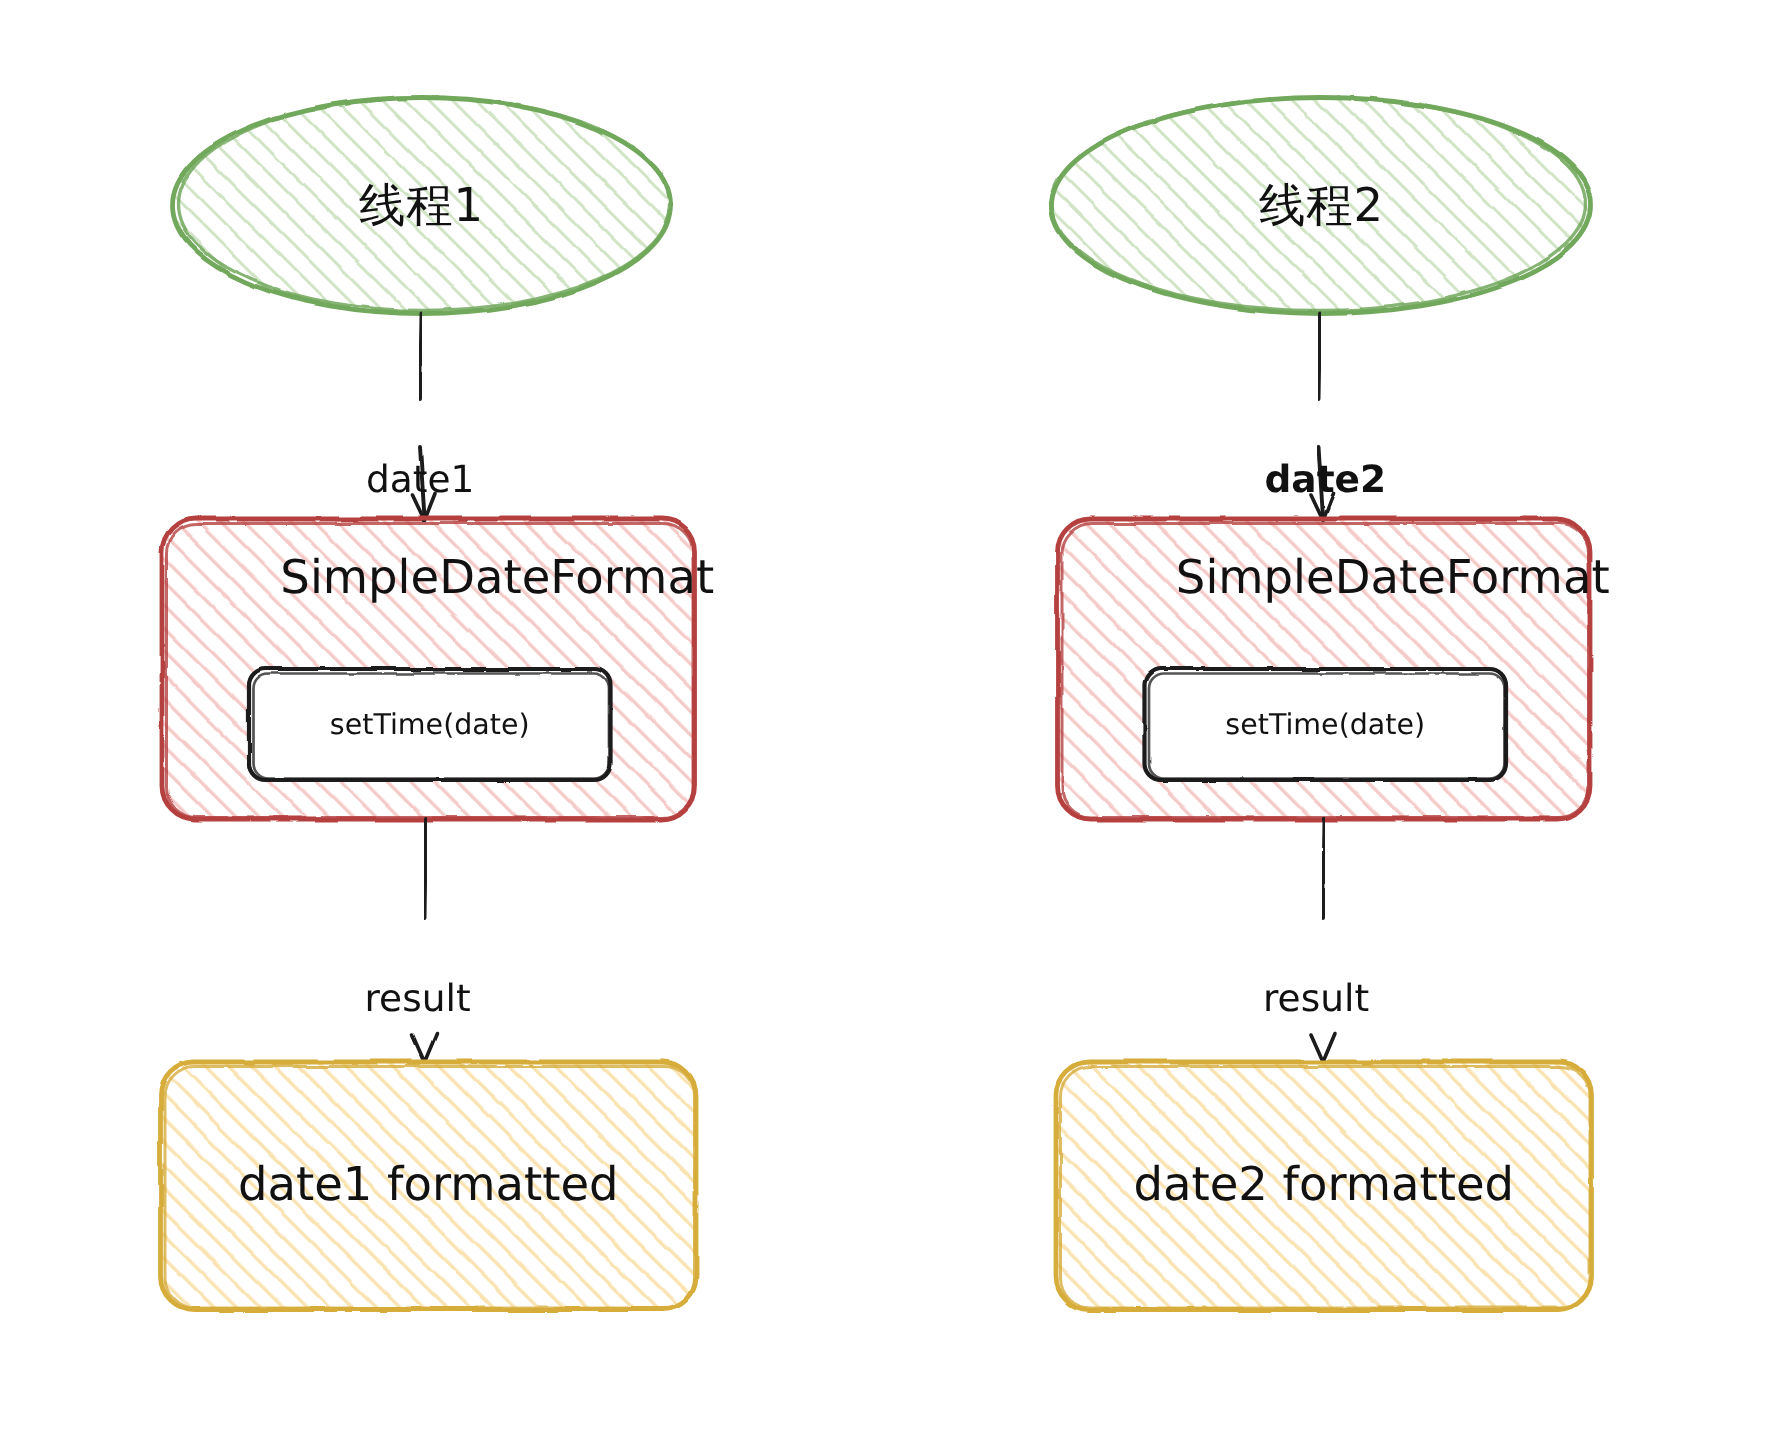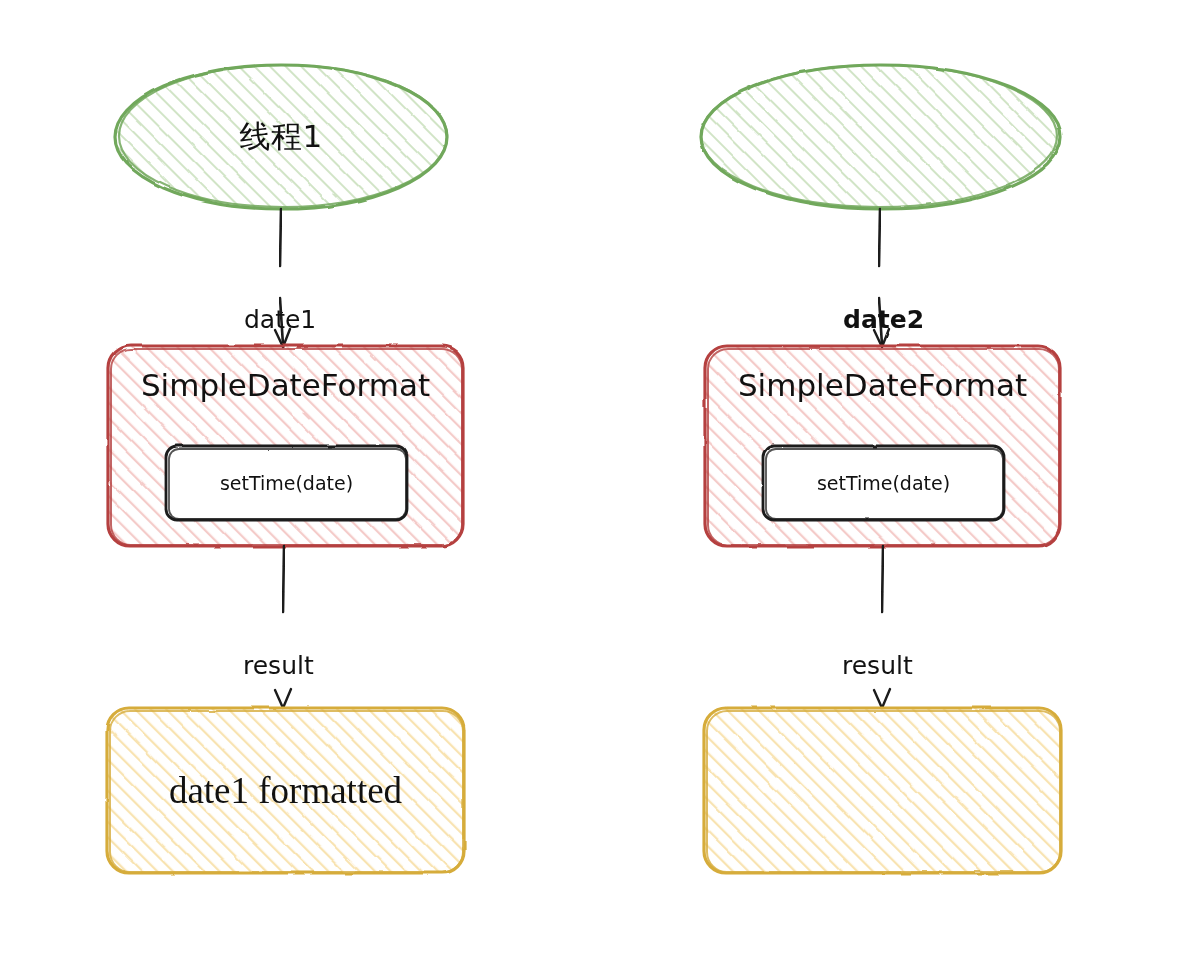--- a/index.html
+++ b/index.html
@@ -29,23 +29,23 @@
     position: absolute;
     display: flex;
     align-items: center;
     justify-content: center;
     color: #111111;
     font-family: "DejaVu Sans", sans-serif;
     pointer-events: none;
     white-space: nowrap;
   }
   .label-ellipse { font-size: 31px; letter-spacing: 0.5px; }
-  .label-proc    { font-size: 31px; }
+  .label-proc    { font-size: 31px; padding-left: 46px; }
   .label-inner   { font-size: 19px; }
-  .label-out     { font-size: 37px; font-family: Liberation Serif, serif; }
+  .label-out     { font-size: 31px; }
   .edge-label {
     position: absolute;
     color: #111111;
     font-size: 25px;
     font-family: "DejaVu Sans", sans-serif;
     white-space: nowrap;
     pointer-events: none;
     margin-top: 40px;
   }
 </style>
@@ -155,23 +155,25 @@
   <div class="edge-label" style="left:244px; top:265px;">date1</div>
 
   <div class="node-label label-proc" style="left:108px; top:362px; width:355px; height:46px;">SimpleDateFormat</div>
 
   <div class="node-label label-inner" style="left:166px; top:447px; width:241px; height:72px;">setTime(date)</div>
 
   <div class="edge-label" style="left:243px; top:611px;">result</div>
 
   <div class="node-label label-out" style="left:107px; top:760px; width:357px; height:60px;">date1 formatted</div>
 
+  <div class="node-label label-ellipse" style="left:701px; top:105px; width:360px; height:64px;">线程2</div>
 
   <div class="edge-label" style="left:843px; top:265px;font-weight:bold;">date2</div>
 
   <div class="node-label label-proc" style="left:705px; top:362px; width:355px; height:46px;">SimpleDateFormat</div>
 
   <div class="node-label label-inner" style="left:763px; top:447px; width:241px; height:72px;">setTime(date)</div>
 
   <div class="edge-label" style="left:842px; top:611px;">result</div>
 
+  <div class="node-label label-out" style="left:704px; top:760px; width:357px; height:60px;">date2 formatted</div>
 
 </div>
 
 </body></html>

